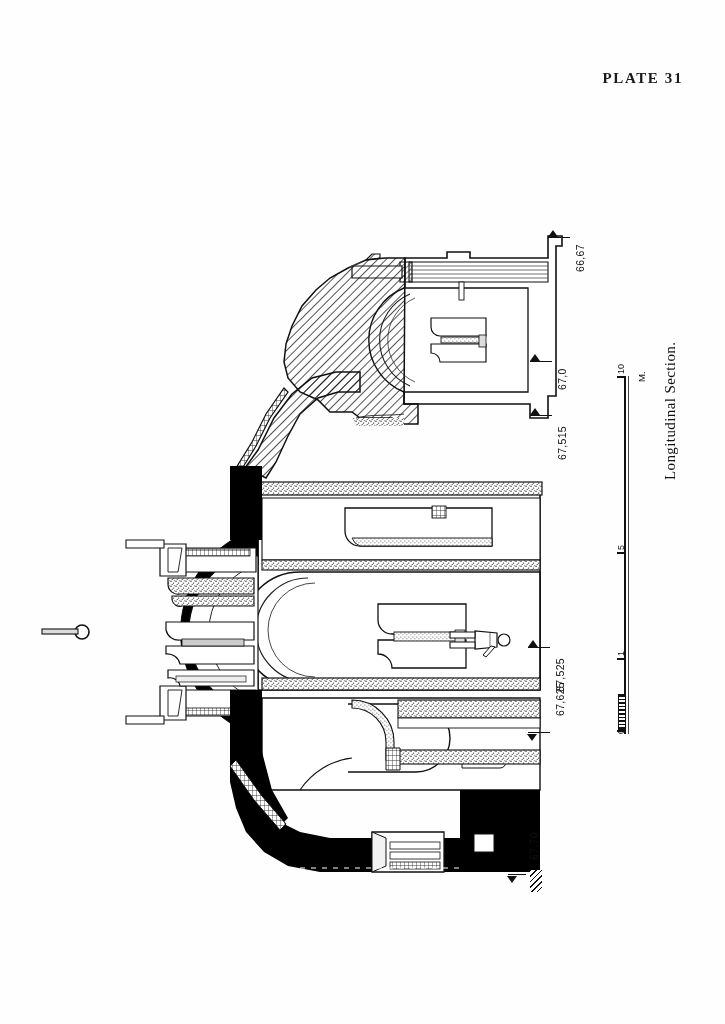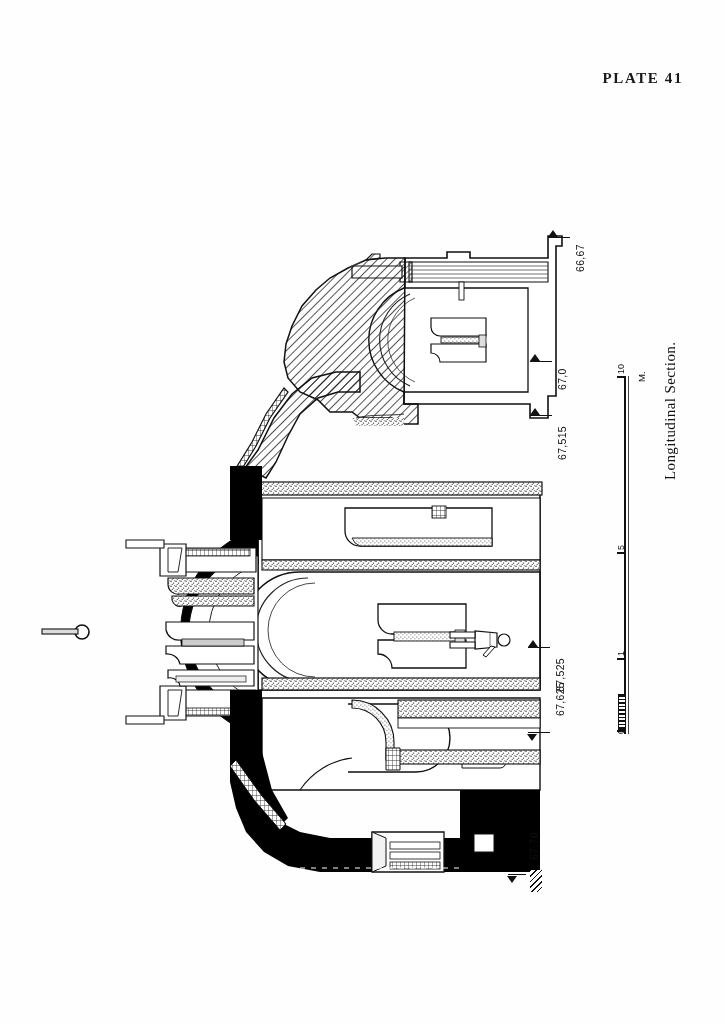--- a/index.html
+++ b/index.html
@@ -55,21 +55,21 @@
 
   
   #section-drawing{position:absolute;left:0;top:0;width:725px;height:1024px;}
   svg{display:block;}
 </style>
 </head>
 <body>
 
 <div class="page">
 
-  <div id="plate-number">PLATE 41</div>
+  <div id="plate-number">PLATE 31</div>
 
   <div id="caption">Longitudinal Section.</div>
 
   <div id="section-drawing">
   <svg width="725" height="1024" viewBox="0 0 725 1024">
     <defs>
       <pattern id="hatch" width="6" height="6" patternTransform="rotate(45)" patternUnits="userSpaceOnUse">
         <line x1="0" y1="0" x2="0" y2="6" stroke="#1a1a1a" stroke-width="1.5"></line>
       </pattern>
       <pattern id="hatchfine" width="4" height="4" patternTransform="rotate(45)" patternUnits="userSpaceOnUse">

